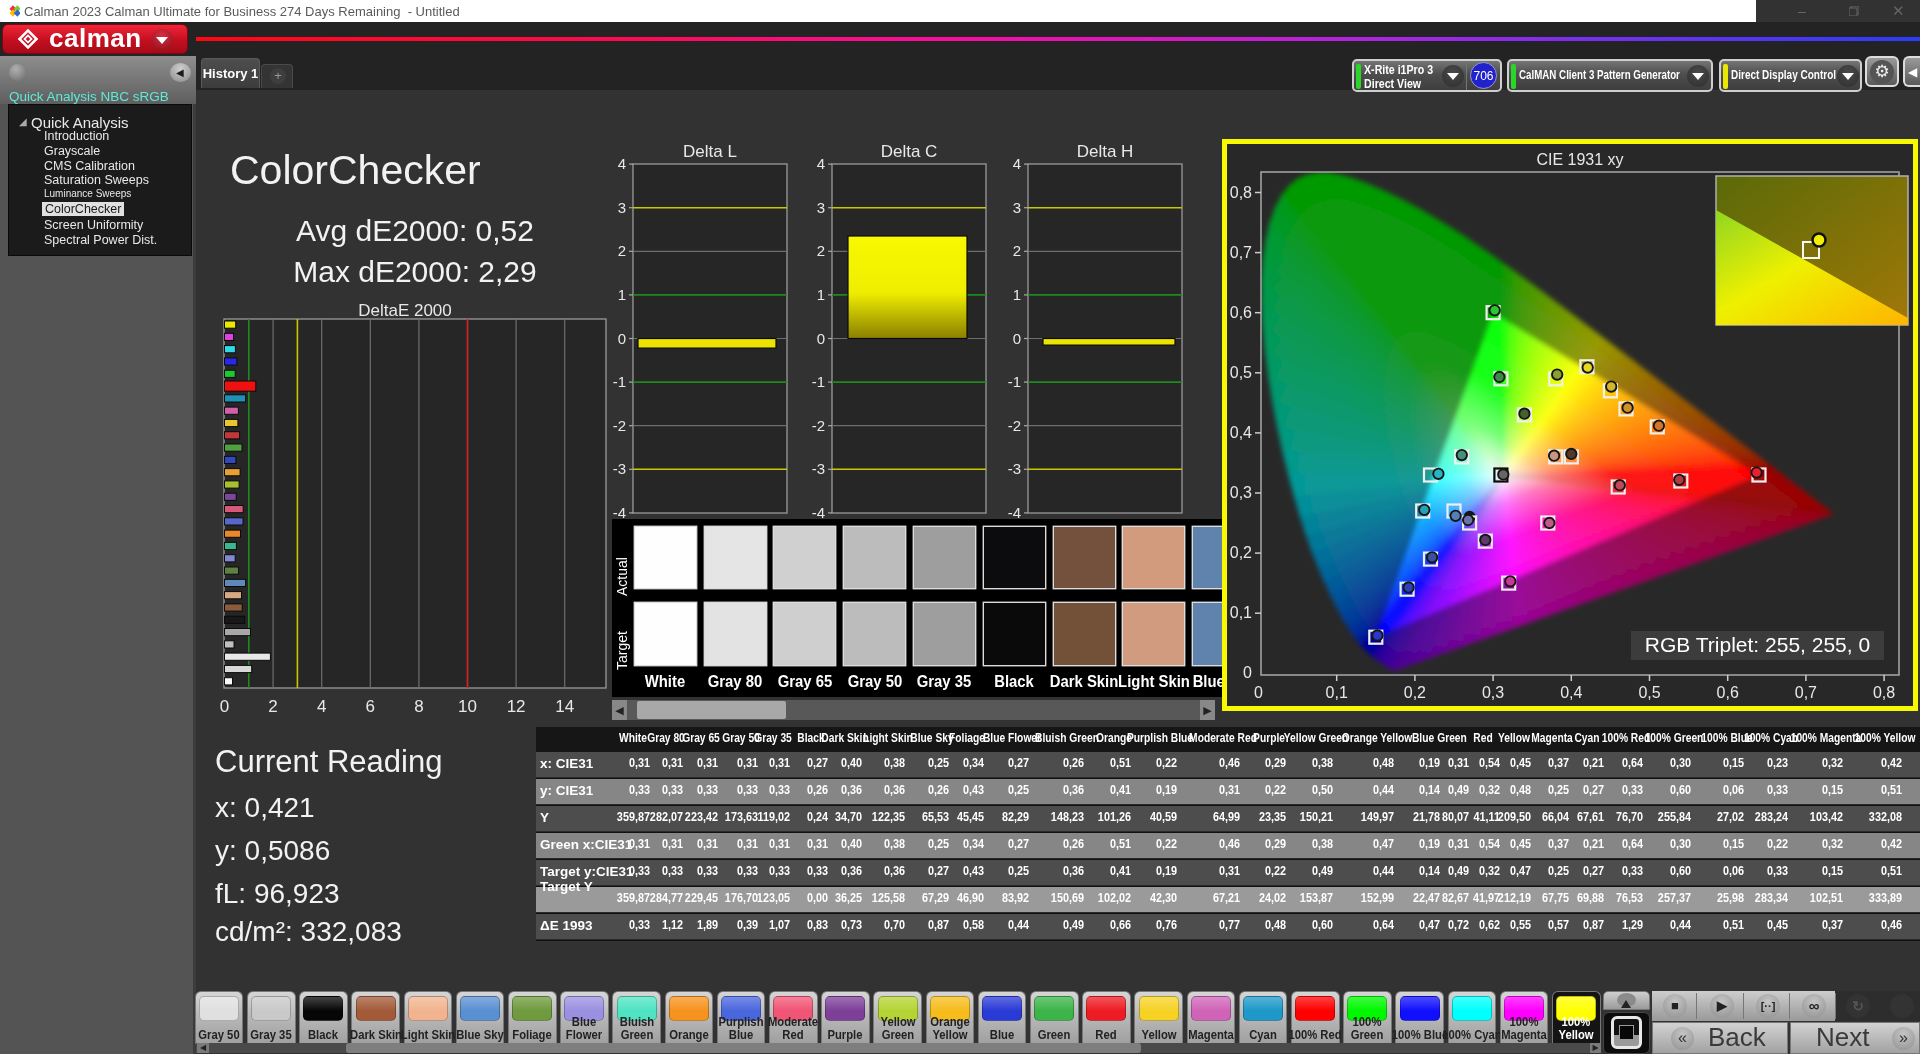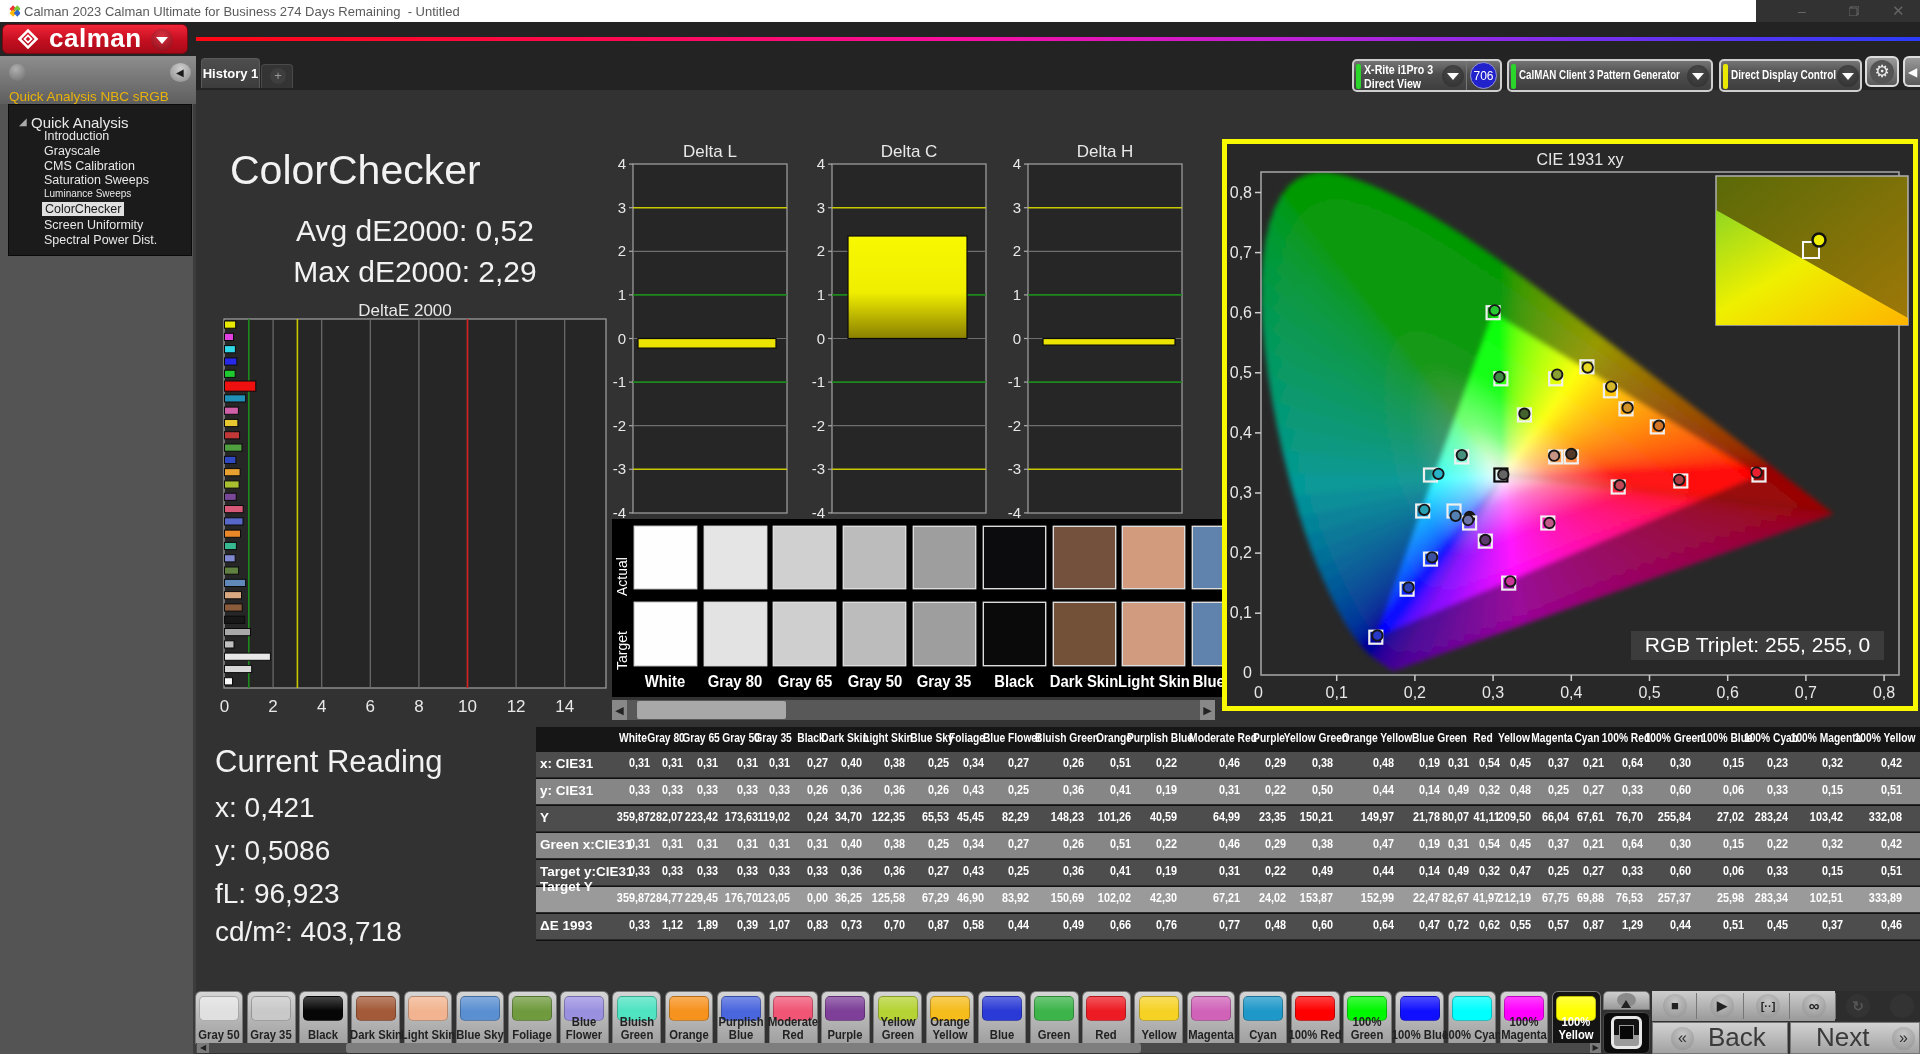--- a/index.html
+++ b/index.html
@@ -72,21 +72,21 @@
 <div class="a" style="left:261px;top:64px;width:32px;height:24px;background:#343434;border:1px solid #4a4a4a;border-bottom:none;border-radius:4px 4px 0 0">
 <div style="position:absolute;left:8px;top:3px;width:16px;height:16px;border-radius:50%;background:#3e3e3e;color:#999;font-size:13px;text-align:center;line-height:16px">+</div>
   </div>
 
 <div class="a" style="left:0;top:56px;width:196px;height:998px;background:#545454;border-right:3px solid #3c3c3c">
 <div style="position:absolute;left:0;top:0;width:196px;height:48px;background:linear-gradient(#8e8e8e,#5e5e5e)"></div>
 <div style="position:absolute;left:9px;top:8px;width:17px;height:17px;border-radius:50%;background:radial-gradient(circle at 40% 30%,#b0b0b0,#6a6a6a)"></div>
 <div style="position:absolute;left:170px;top:7px;width:21px;height:19px;border-radius:50%;background:radial-gradient(circle at 50% 30%,#cfcfcf,#8a8a8a)">
       <div style="position:absolute;left:6px;top:4px;color:#1a1a1a;font-size:10px">◀</div>
     </div>
-<div style="position:absolute;left:9px;top:33px;font-size:13.5px;color:#eab308">Quick Analysis NBC sRGB</div>
+<div style="position:absolute;left:9px;top:33px;font-size:13.5px;color:#5eead4">Quick Analysis NBC sRGB</div>
 <div style="position:absolute;left:8px;top:48px;width:184px;height:152px;background:#1b1b1b;border:1px solid #0a0a0a;color:#e8e8e8">
 <div style="position:absolute;left:10px;top:11px;font-size:10px;color:#aaa">◢</div>
 <div style="position:absolute;left:22px;top:9px;font-size:15px;font-weight:normal">Quick Analysis</div>
 <div style="position:absolute;left:35px;top:24px;font-size:12.5px">Introduction</div>
 <div style="position:absolute;left:35px;top:39px;font-size:12.5px">Grayscale</div>
 <div style="position:absolute;left:35px;top:54px;font-size:12.5px">CMS Calibration</div>
 <div style="position:absolute;left:35px;top:68px;font-size:12.5px">Saturation Sweeps</div>
 <div style="position:absolute;left:35px;top:83px;font-size:10px">Luminance Sweeps</div>
 <div style="position:absolute;left:33px;top:97px;font-size:12.5px;background:#e0e0e0;color:#1a1a1a;padding:0 3px">ColorChecker</div>
 <div style="position:absolute;left:35px;top:113px;font-size:12.5px">Screen Uniformity</div>
@@ -240,21 +240,21 @@
     <text x="1021" y="169.1" font-size="15" fill="#e8e8e8" text-anchor="end">4</text>
     <line x1="1024" y1="164.1" x2="1028" y2="164.1" stroke="#aaa" stroke-width="1.2"></line>
     <rect x="1043" y="338.5" width="132" height="6.6" fill="#ece400" stroke="#0a0a0a" stroke-width="1.2"></rect>
     <text x="1105" y="157" font-size="17" fill="#e8e8e8" text-anchor="middle">Delta H</text>
 </svg>
 
 <div class="a" style="left:215px;top:744px;font-size:31px;color:#f2f2f2">Current Reading</div>
 <div class="a" style="left:215px;top:792px;font-size:28px;color:#f2f2f2">x: 0,421</div>
 <div class="a" style="left:215px;top:835px;font-size:28px;color:#f2f2f2">y: 0,5086</div>
 <div class="a" style="left:215px;top:878px;font-size:28px;color:#f2f2f2">fL: 96,923</div>
-<div class="a" style="left:215px;top:916px;font-size:28px;color:#f2f2f2">cd/m²: 403,718</div>
+<div class="a" style="left:215px;top:916px;font-size:28px;color:#f2f2f2">cd/m²: 332,083</div>
 <div class="a" style="left:612px;top:519px;width:610px;height:178px;background:#000;overflow:hidden">
 <div class="a" style="left:23px;top:8px;width:61px;height:61px;background:#fefefe;box-shadow:0 0 0 1.4px #ddd"></div>
     <div class="a" style="left:23px;top:84px;width:61px;height:62px;background:#fefefe;box-shadow:0 0 0 1.4px #ddd"></div>
     <div class="a" style="left:53px;top:153px;transform:translateX(-50%) scaleX(0.9);white-space:nowrap;font-size:16.5px;font-weight:bold;color:#fff">White</div>
     <div class="a" style="left:93px;top:8px;width:61px;height:61px;background:#e5e5e5;box-shadow:0 0 0 1.4px #ddd"></div>
     <div class="a" style="left:93px;top:84px;width:61px;height:62px;background:#e3e3e3;box-shadow:0 0 0 1.4px #ddd"></div>
     <div class="a" style="left:123px;top:153px;transform:translateX(-50%) scaleX(0.9);white-space:nowrap;font-size:16.5px;font-weight:bold;color:#fff">Gray 80</div>
     <div class="a" style="left:162px;top:8px;width:61px;height:61px;background:#d0d0d0;box-shadow:0 0 0 1.4px #ddd"></div>
     <div class="a" style="left:162px;top:84px;width:61px;height:62px;background:#cfcfcf;box-shadow:0 0 0 1.4px #ddd"></div>
     <div class="a" style="left:193px;top:153px;transform:translateX(-50%) scaleX(0.9);white-space:nowrap;font-size:16.5px;font-weight:bold;color:#fff">Gray 65</div>

